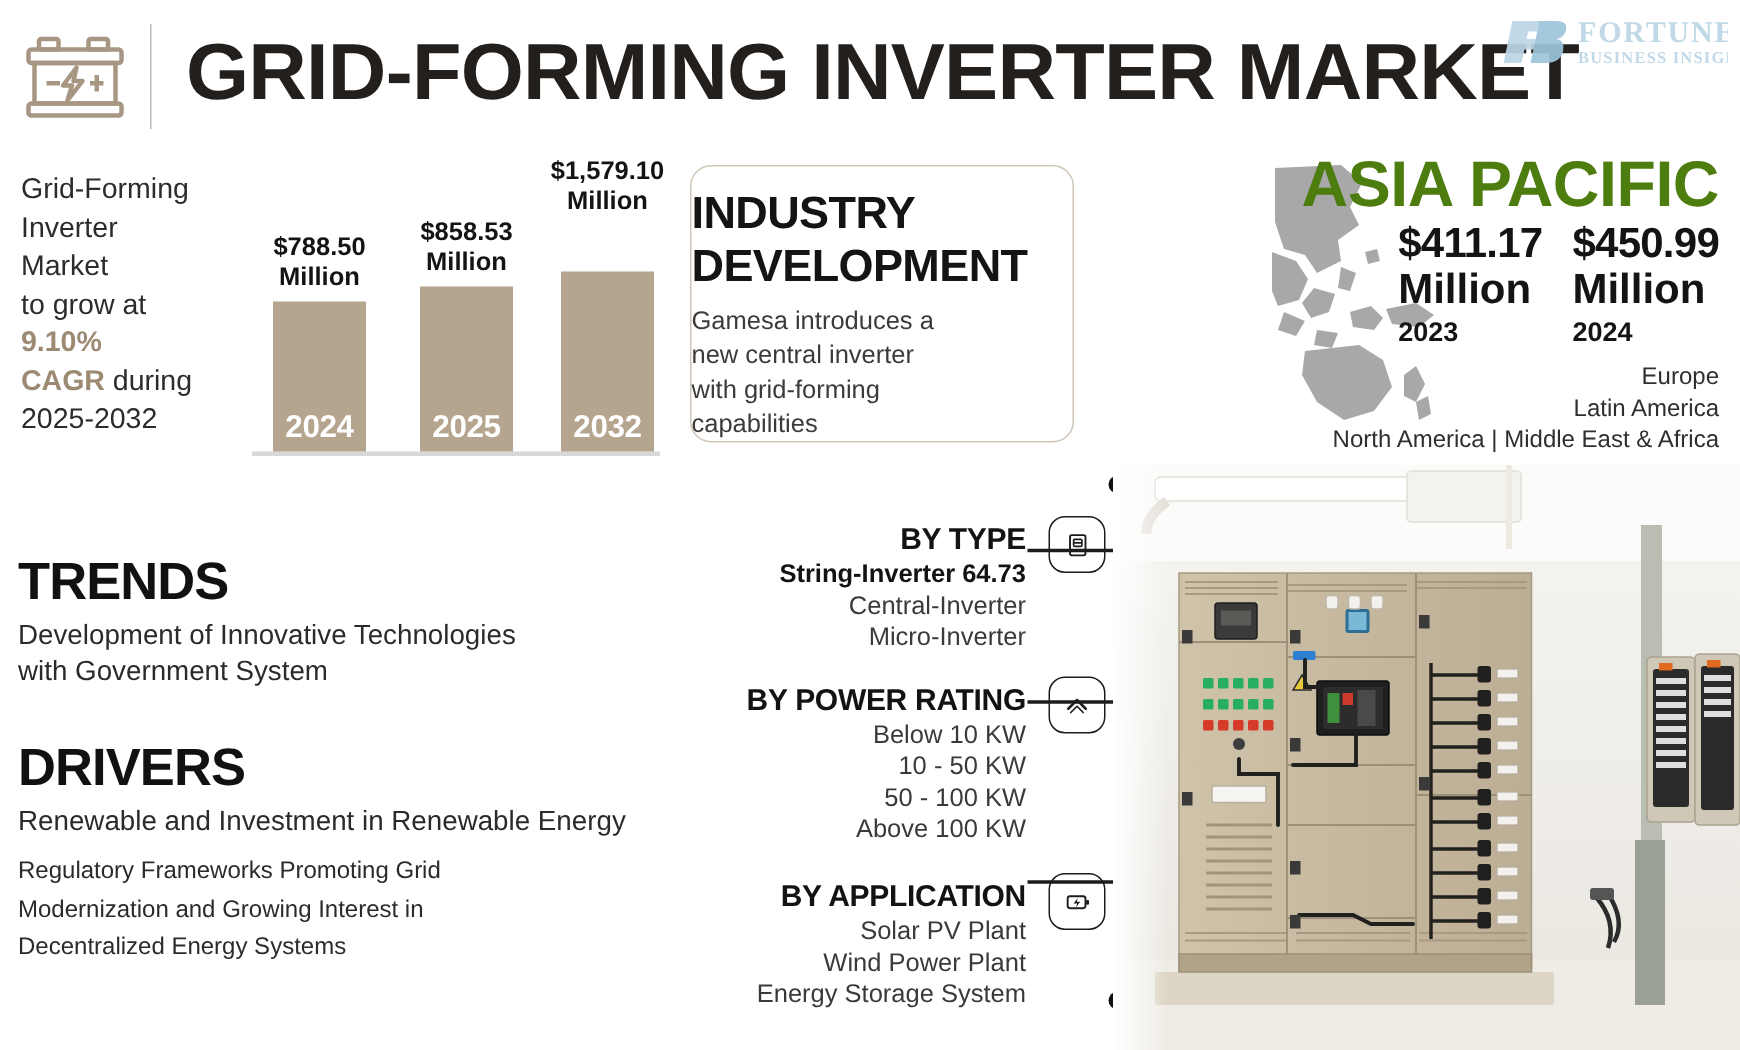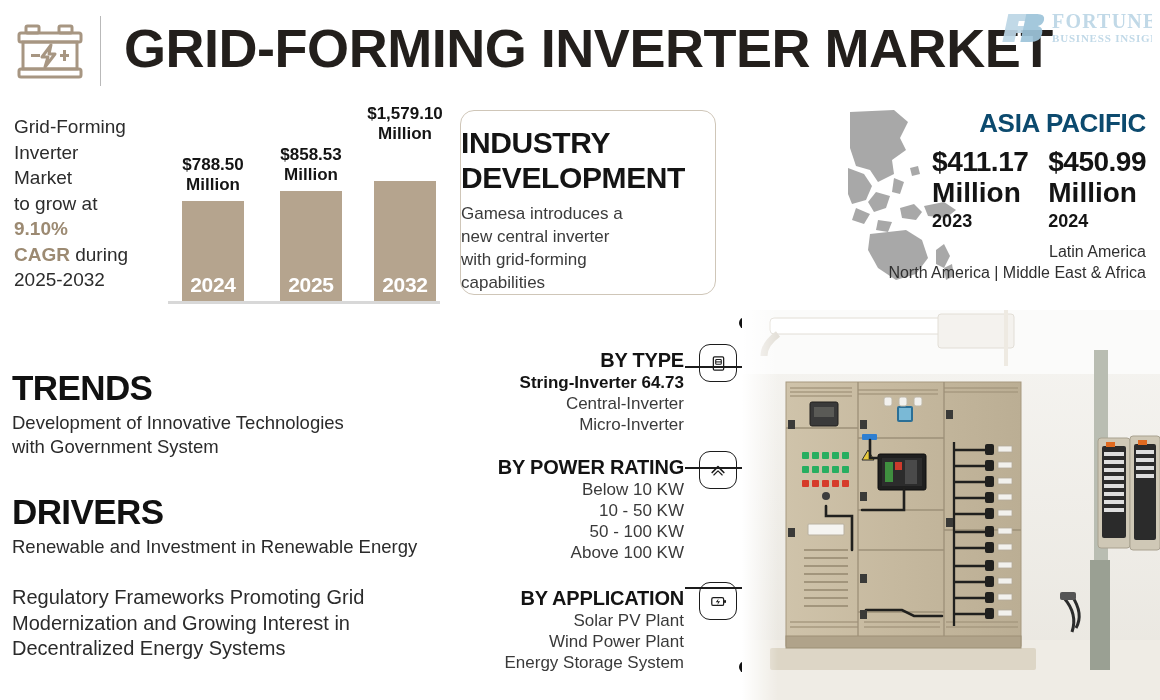--- a/index.html
+++ b/index.html
@@ -72,39 +72,39 @@
     letter-spacing:-0.4px;
   }
   .ind-body {
     margin-top:7px; font-size:17px; line-height:23px; color:#3b3b3b;
   }
 
   
   .map-sil { position:absolute; left:848px; top:108px; width:170px; height:180px; }
   .ap-wrap { position:absolute; right:14px; top:104px; width:320px; text-align:right; }
   .ap-title {
-    font-size:26px; font-weight:700; color:#0c4a6e; letter-spacing:-0.3px;
+    font-size:43px; font-weight:700; color:#4d7c0f; letter-spacing:-0.3px;
     line-height:38px;
   }
   .ap-cols { display:flex; justify-content:flex-end; gap:20px; margin-top:4px; }
   .ap-col { text-align:left; }
   .ap-val { font-size:28px; font-weight:700; line-height:31px; color:#141414; letter-spacing:-0.5px; }
   .ap-unit { font-size:28px; font-weight:700; line-height:31px; color:#141414; }
   .ap-year { font-size:18px; font-weight:700; line-height:24px; color:#141414; margin-top:1px; }
   .ap-regions { margin-top:8px; font-size:16px; line-height:21px; color:#2f2f2f; }
 
   
   .trends { position:absolute; left:12px; top:368px; width:440px; }
   .sect-head {
     font-size:35px; font-weight:700; line-height:40px; color:#111;
     letter-spacing:-0.6px;
   }
   .sect-body { font-size:18.5px; line-height:24px; color:#2b2b2b; margin-top:3px; }
   .drivers { position:absolute; left:12px; top:492px; width:450px; }
-  .drivers .sect-body2 { font-size:20px; line-height:25.5px; color:#2b2b2b; margin-top:26px; }
+  .drivers .sect-body2 { font-size:16px; line-height:25.5px; color:#2b2b2b; margin-top:9px; }
 
   
   .seg { position:absolute; left:440px; top:340px; width:300px; }
   .seg-group { position:relative; text-align:right; padding-right:56px; }
   .seg-title { font-size:20px; font-weight:700; color:#131313; line-height:24px; letter-spacing:-0.2px; }
   .seg-item { font-size:17px; line-height:21px; color:#3a3a3a; }
   .seg-item.bold { font-weight:700; color:#131313; }
   .seg-icon {
     position:absolute; right:3px; top:-4px; width:38px; height:38px;
     border:1.6px solid #1c1c1c; border-radius:11px; background:#fff;
@@ -235,20 +235,21 @@
         <div class="ap-unit">Million</div>
         <div class="ap-year">2023</div>
       </div>
       <div class="ap-col">
         <div class="ap-val">$450.99</div>
         <div class="ap-unit">Million</div>
         <div class="ap-year">2024</div>
       </div>
     </div>
     <div class="ap-regions">
+      <div>Europe</div>
       <div>Latin America</div>
       <div>North America  |  Middle East &amp; Africa</div>
     </div>
   </div>
 
   <div class="trends">
     <div class="sect-head">TRENDS</div>
     <div class="sect-body">
       <div>Development of Innovative Technologies</div>
       <div>with Government System</div>

